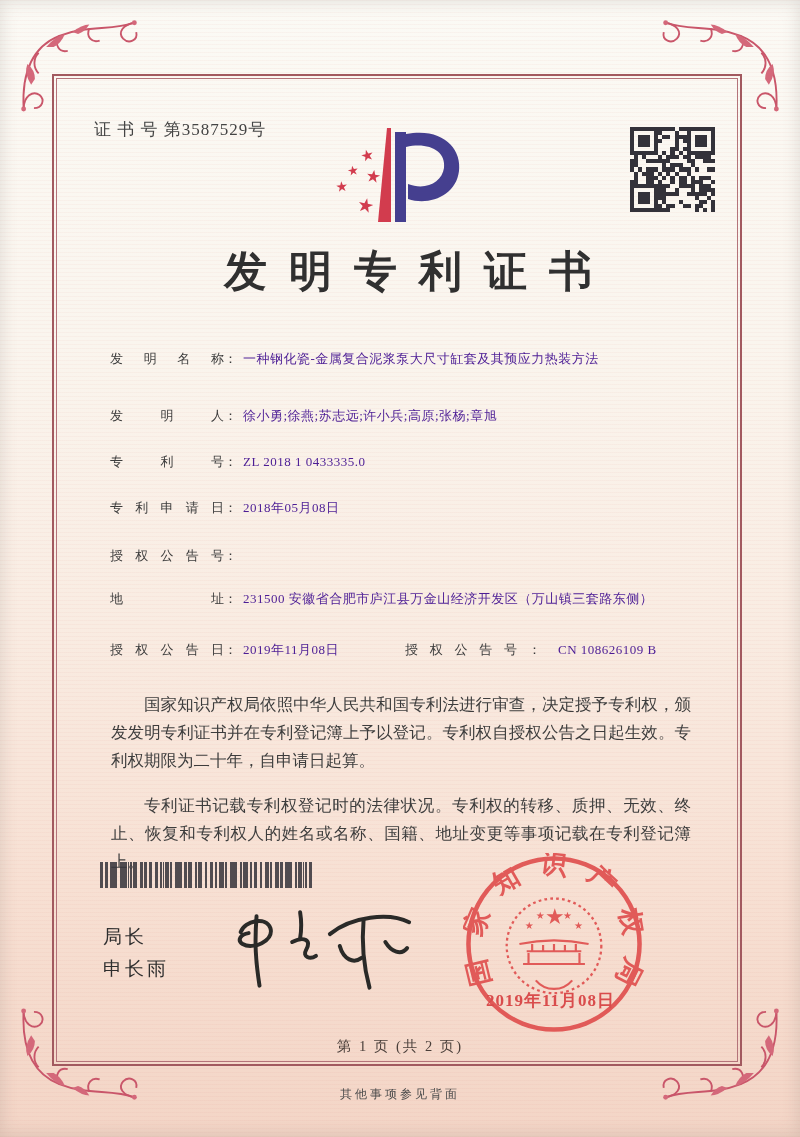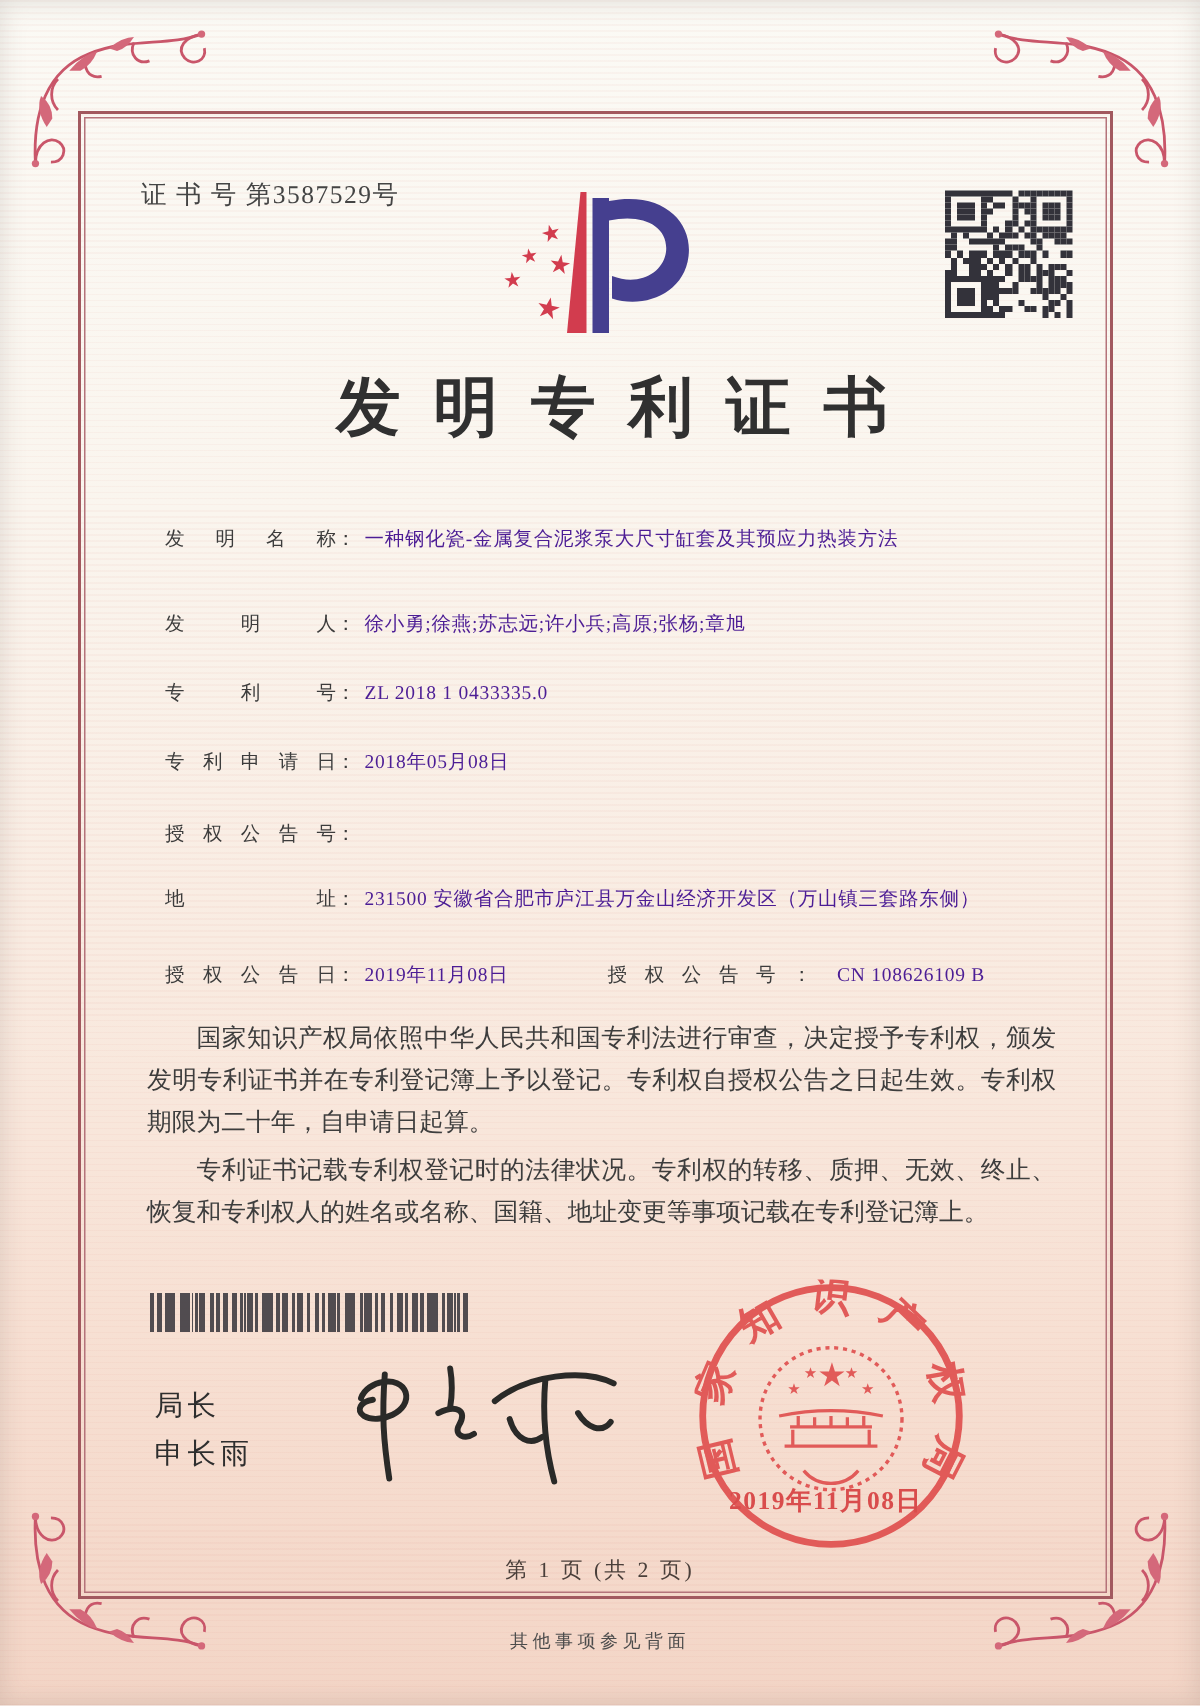--- a/index.html
+++ b/index.html
@@ -36,21 +36,21 @@
   .row{position:absolute;left:94px;width:620px;display:flex;align-items:flex-start;font-size:13px;line-height:27px;margin-left:16px;}
   .flabel{display:inline-block;width:114px;text-align:justify;text-align-last:justify;flex:none;color:#3c3c3c;}
   .colon{flex:none;margin-right:6px;}
   .fvalue{letter-spacing:0.5px;color:#4c1d95;max-width:480px;}
   .pairs{position:relative;display:block;width:100%;}
   .pair2{position:absolute;left:295px;top:0;display:flex;gap:11px;}
   .pair1{display:flex;}
   .flabel.narrow{width:112px;}
 
   .paras{position:absolute;left:94px;top:674px;width:614px;font-size:16.5px;line-height:28px;color:#3d3d3d;}
-  .paras p{margin:4px;text-indent:2em;text-align:justify;}
+  .paras p{margin:17px;text-indent:2em;text-align:justify;}
 
   .barcode{position:absolute;left:100px;top:862px;width:212px;height:26px;opacity:.85;background:
     repeating-linear-gradient(90deg,#35333a 0 2px,transparent 2px 5px),
     repeating-linear-gradient(90deg,#35333a 0 1px,transparent 1px 7px),
     repeating-linear-gradient(90deg,#35333a 0 3px,transparent 3px 11px);}
 
   .director-label{position:absolute;left:103px;top:924px;font-size:19px;letter-spacing:3px;color:#2e2e2e;}
   .director-name{position:absolute;left:103px;top:956px;font-size:19px;letter-spacing:3px;color:#2e2e2e;}
   .signature{position:absolute;left:205px;top:898px;width:218px;height:96px;}
 

